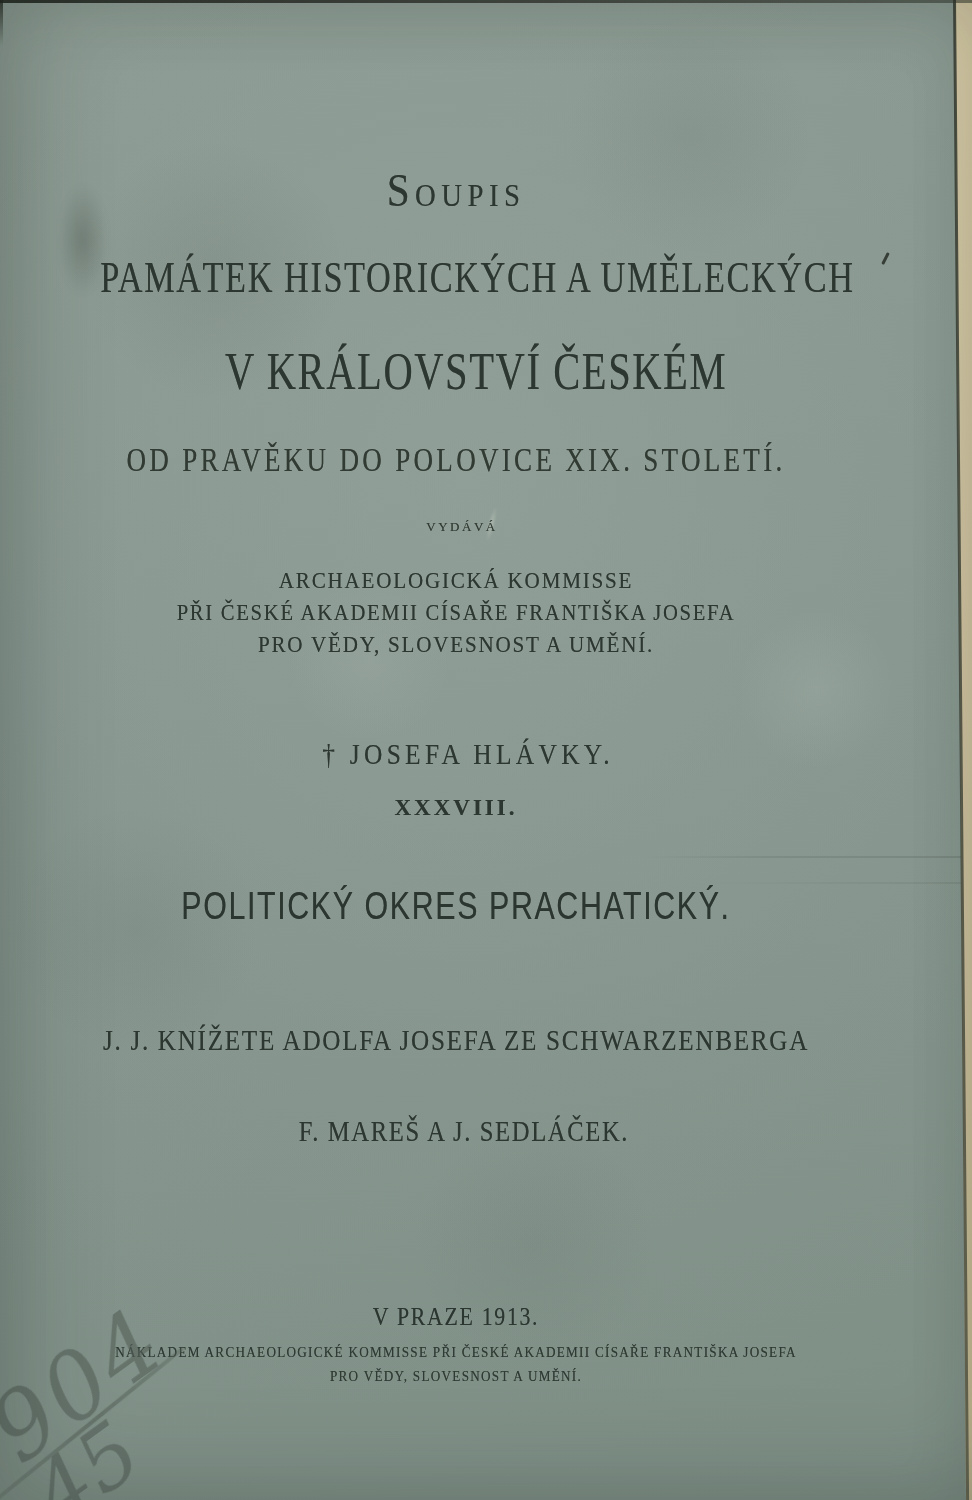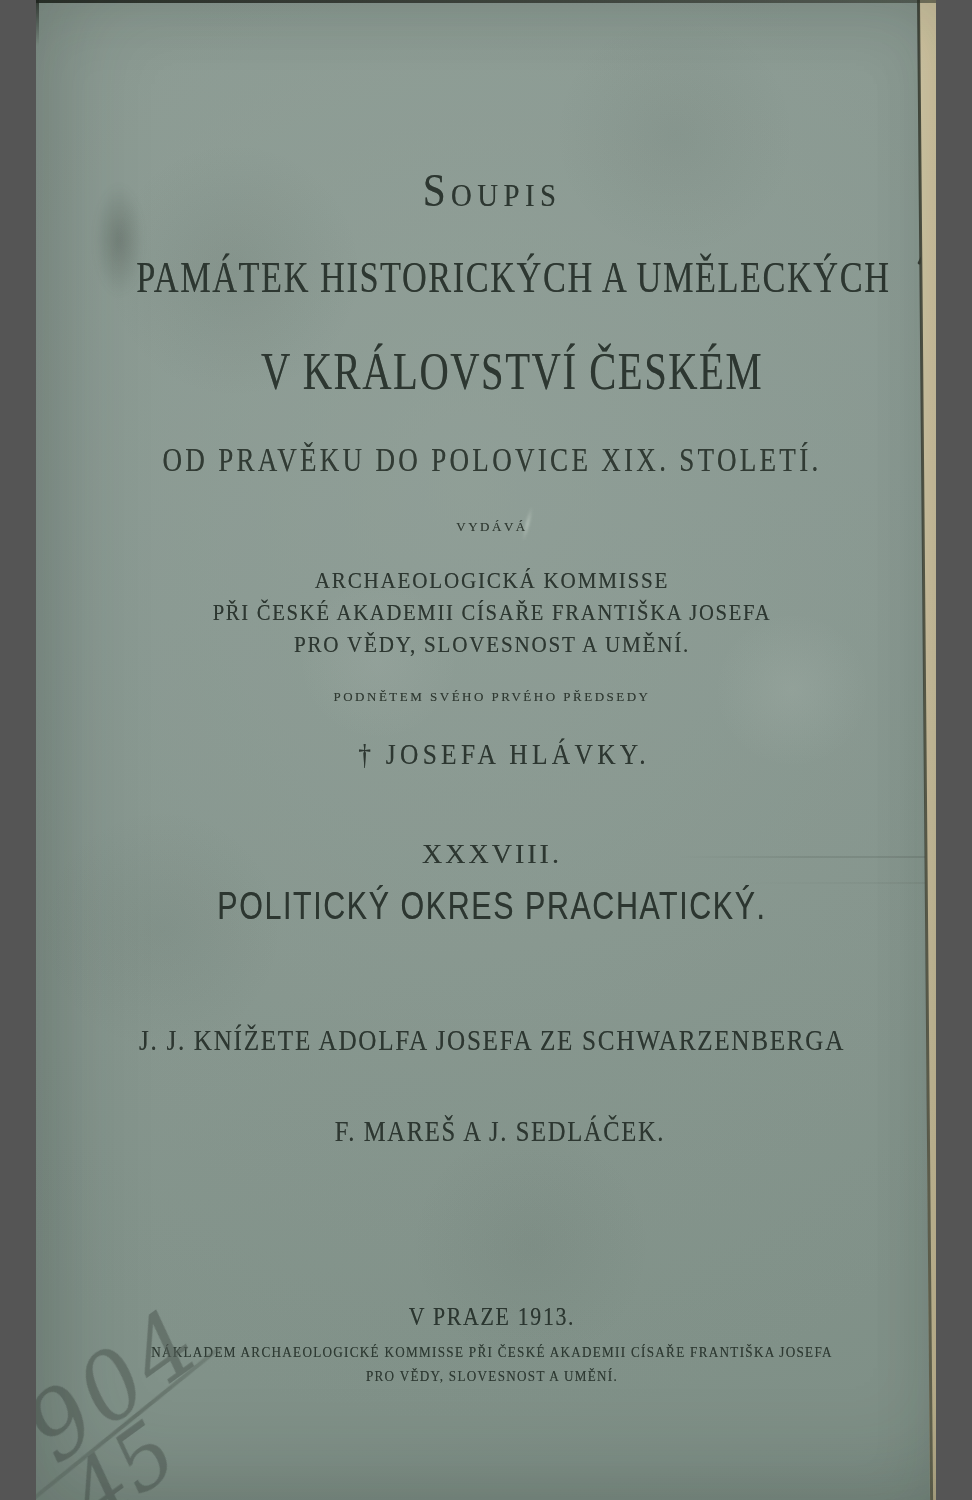--- a/index.html
+++ b/index.html
@@ -1,18 +1,18 @@
 <!DOCTYPE html>
 <html><head>
 <meta charset="utf-8">
 <style>
   html, body { margin: 0; padding: 0; background: #555; }
   .page {
     position: relative;
-    width: 900px;
+    width: 972px;
     height: 1500px;
     margin: 0 auto;
     overflow: hidden;
     background:
       radial-gradient(ellipse 130% 90% at 48% 32%, rgba(150,164,156,0.55) 0%, rgba(140,155,147,0.25) 45%, rgba(0,0,0,0) 70%),
       linear-gradient(168deg, #8d9c94 0%, #879790 38%, #85958d 62%, #7e8f86 100%);
     font-family: "Liberation Serif", serif;
   }
   
   .grain {
@@ -56,28 +56,28 @@
   
   .line {
     position: absolute; left: 0; width: 912px;
     text-align: center; line-height: 1; white-space: nowrap;
     color: #2d3731; text-shadow: 0 0 0.6px rgba(45,55,48,0.55);
   }
   .series-title   { top: 168px;  font-size: 46px; font-variant: small-caps; letter-spacing: 6px;  transform: scaleX(0.9); }
   .title-2        { top: 256px;  font-size: 44px; letter-spacing: 2px;  transform: scaleX(0.78); }
   .title-3        { top: 346px;  font-size: 52px; letter-spacing: 2px;  transform: translateX(20px) scaleX(0.78); }
   .subtitle       { top: 444px;  font-size: 33px; letter-spacing: 4px;  transform: scaleX(0.82); color: #313b34; }
-  .lbl            { font-size: 13px; letter-spacing: 2.5px; color: rgba(44,54,47,0.92); }
+  .lbl            { font-size: 13px; letter-spacing: 2.5px; color: rgba(44,54,47,0.92); margin-left: 6px; }
   .lbl-vydava     { top: 520px; }
   .pub-1          { top: 568px;  font-size: 24px; letter-spacing: 2px; transform: scaleX(0.88); }
   .pub-2          { top: 600px;  font-size: 24px; letter-spacing: 2px; transform: scaleX(0.86); }
   .pub-3          { top: 632px;  font-size: 24px; letter-spacing: 2px; transform: scaleX(0.88); }
   .lbl-podnetem   { top: 690px; }
   .dedication     { top: 739px;  font-size: 30px; letter-spacing: 5px; transform: translateX(12px) scaleX(0.85); }
-  .volume-no      { top: 840px;  font-size: 28px; letter-spacing: 3px; }
+  .volume-no      { top: 796px;  font-size: 23px; letter-spacing: 3px; font-weight: bold; }
   .volume-title   { top: 887px;  font-size: 38px; letter-spacing: 2px;
                     font-family: "Liberation Sans", sans-serif; transform: scaleX(0.8); color: #2c3630; }
   .lbl-spolu      { top: 986px; }
   .collaborator   { top: 1025px; font-size: 30px; letter-spacing: 2px; transform: scaleX(0.84); }
   .lbl-napsali    { top: 1083px; }
   .authors        { top: 1116px; font-size: 30px; letter-spacing: 2px; transform: translateX(8px) scaleX(0.82); }
   .imprint-place  { top: 1304px; font-size: 26px; letter-spacing: 2px; transform: scaleX(0.84); color: #2b3630; }
   .imprint-sm     { font-size: 15.5px; letter-spacing: 1.5px; transform: scaleX(0.85); color: #2e3a33; }
   .imprint-1      { top: 1344px; }
   .imprint-2      { top: 1368px; }
@@ -112,21 +112,20 @@
   <div class="line series-title">Soupis</div>
   <div class="line title-2">PAMÁTEK HISTORICKÝCH A UMĚLECKÝCH</div>
   <div class="line title-3">V KRÁLOVSTVÍ ČESKÉM</div>
   <div class="line subtitle">OD PRAVĚKU DO POLOVICE XIX. STOLETÍ.</div>
 
   <div class="line lbl lbl-vydava">VYDÁVÁ</div>
   <div class="line pub-1">ARCHAEOLOGICKÁ KOMMISSE</div>
   <div class="line pub-2">PŘI ČESKÉ AKADEMII CÍSAŘE FRANTIŠKA JOSEFA</div>
   <div class="line pub-3">PRO VĚDY, SLOVESNOST A UMĚNÍ.</div>
 
-  <div class="line lbl lbl-podnetem">PODNĚTEM SVÉHO PRVÉHO PŘEDSEDY</div>
   <div class="line dedication">† JOSEFA HLÁVKY.</div>
 
   <div class="line volume-no">XXXVIII.</div>
   <div class="line volume-title">POLITICKÝ OKRES PRACHATICKÝ.</div>
 
   <div class="line collaborator">J. J. KNÍŽETE ADOLFA JOSEFA ZE SCHWARZENBERGA</div>
 
   <div class="line authors">F. MAREŠ A J. SEDLÁČEK.</div>
 
   <div class="line imprint-place">V PRAZE 1913.</div>

